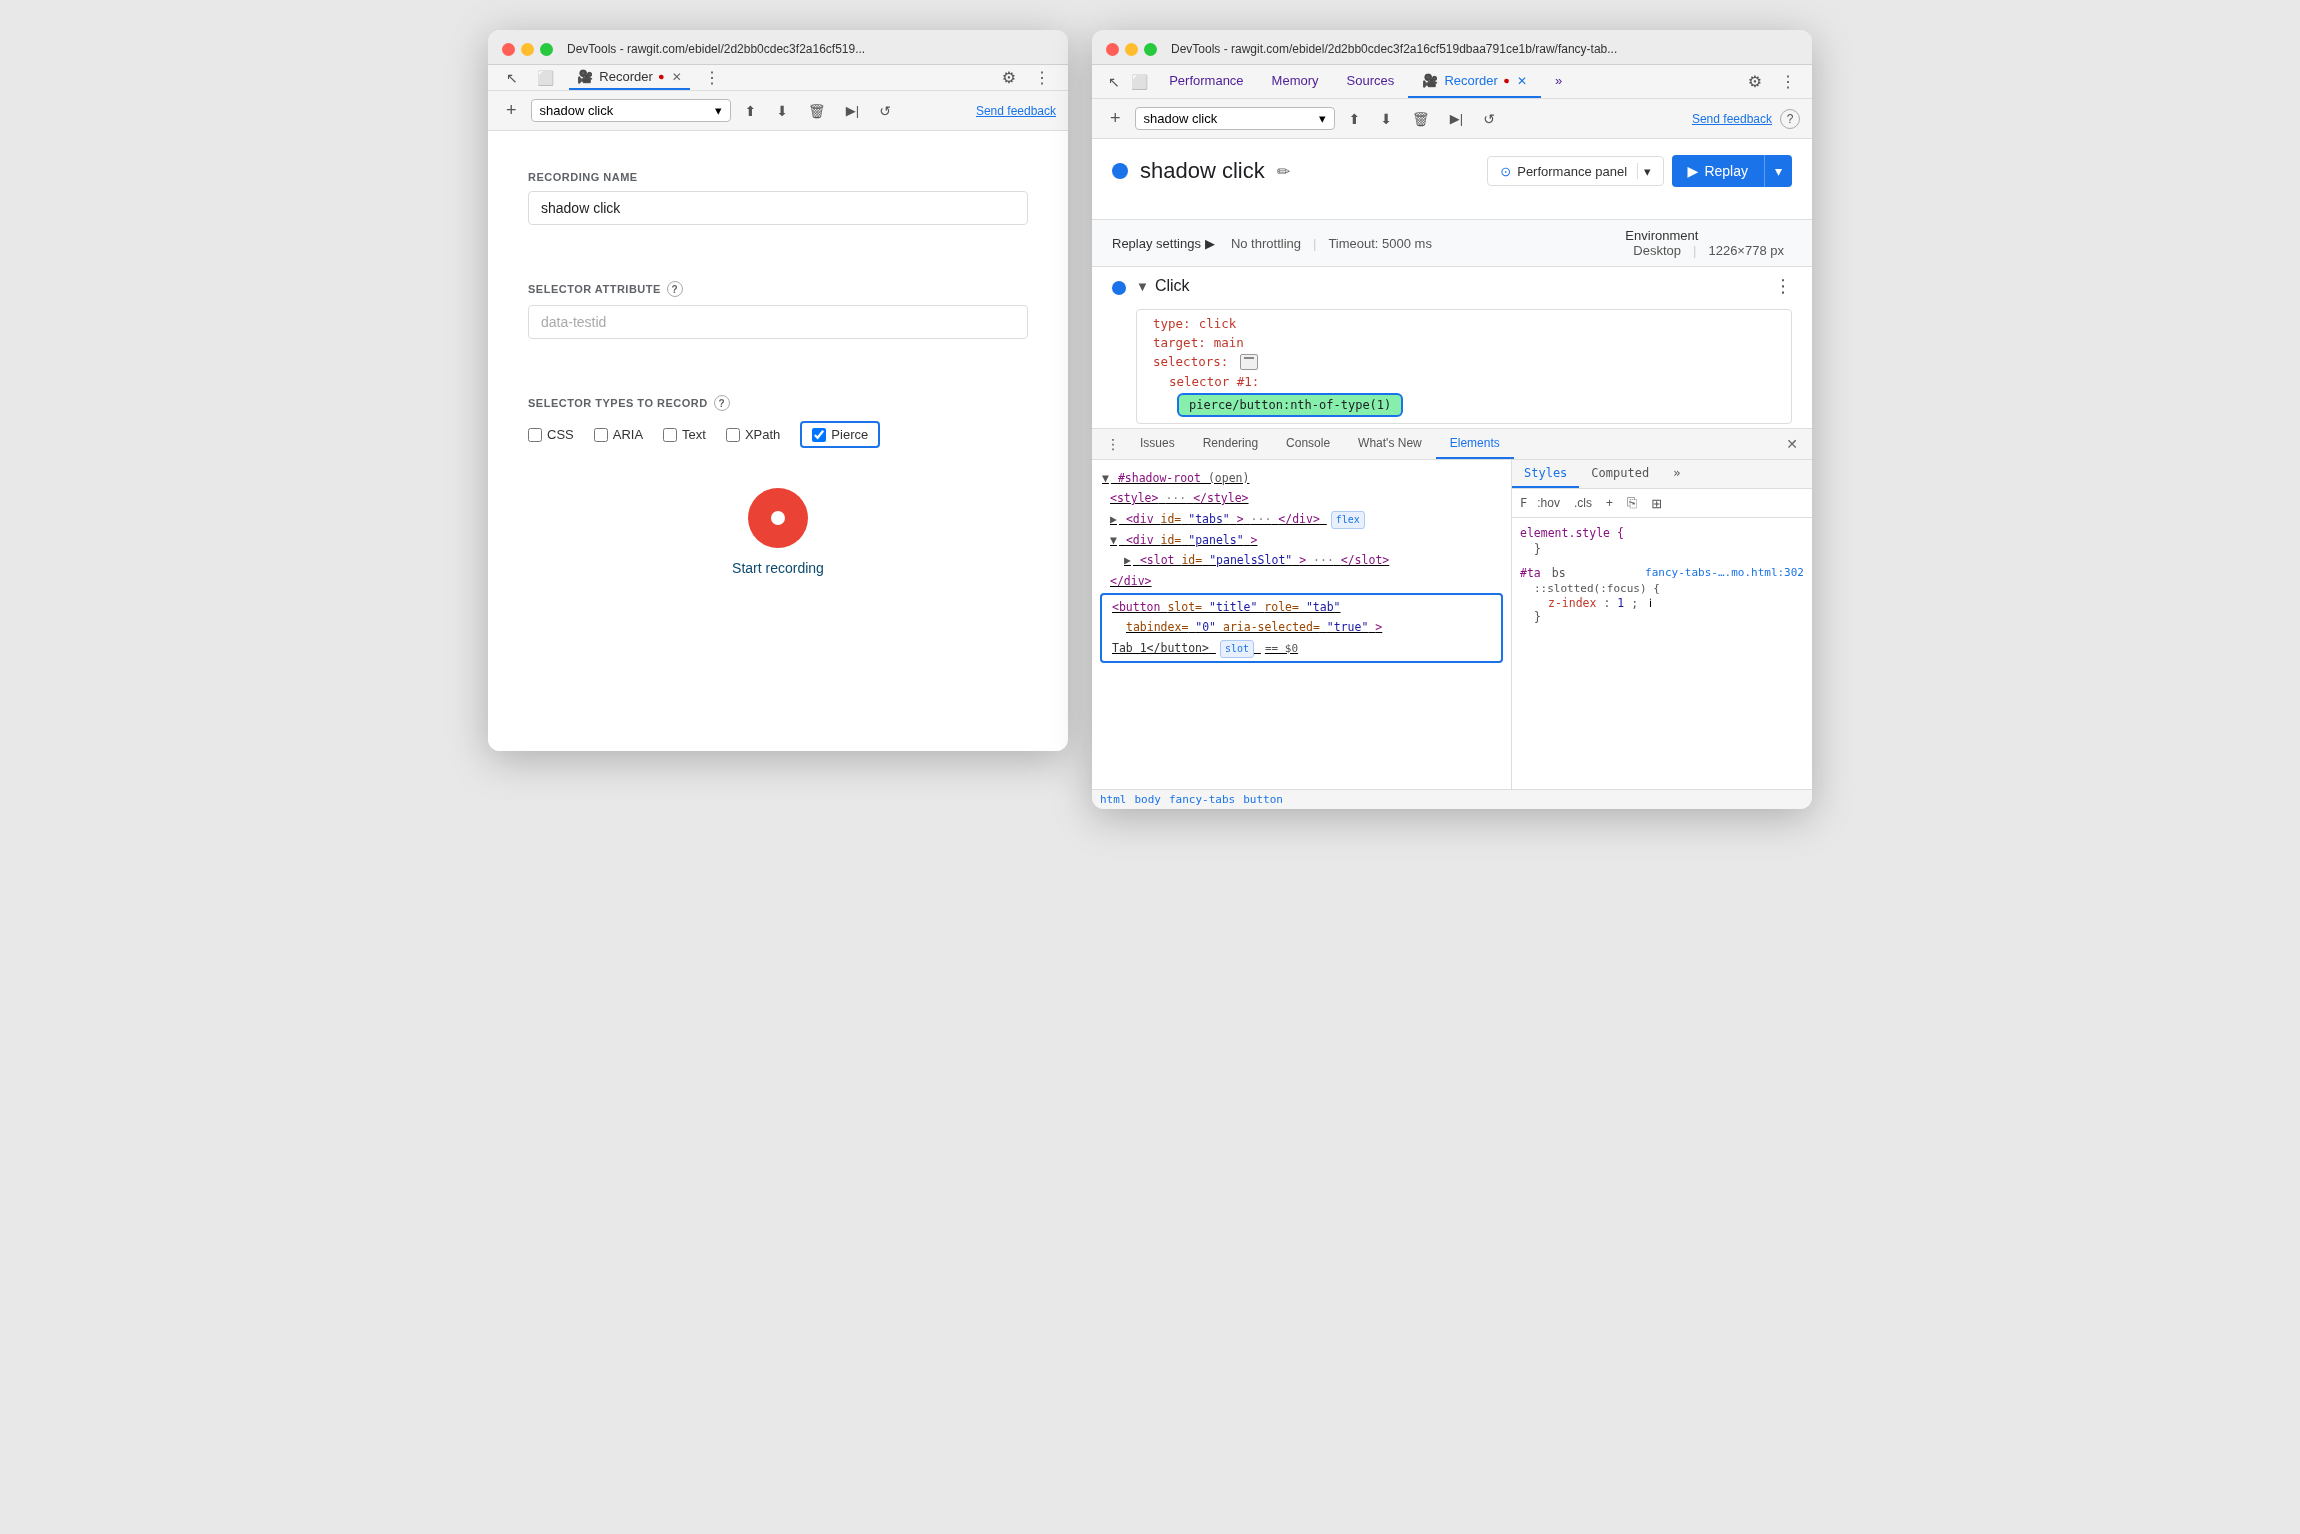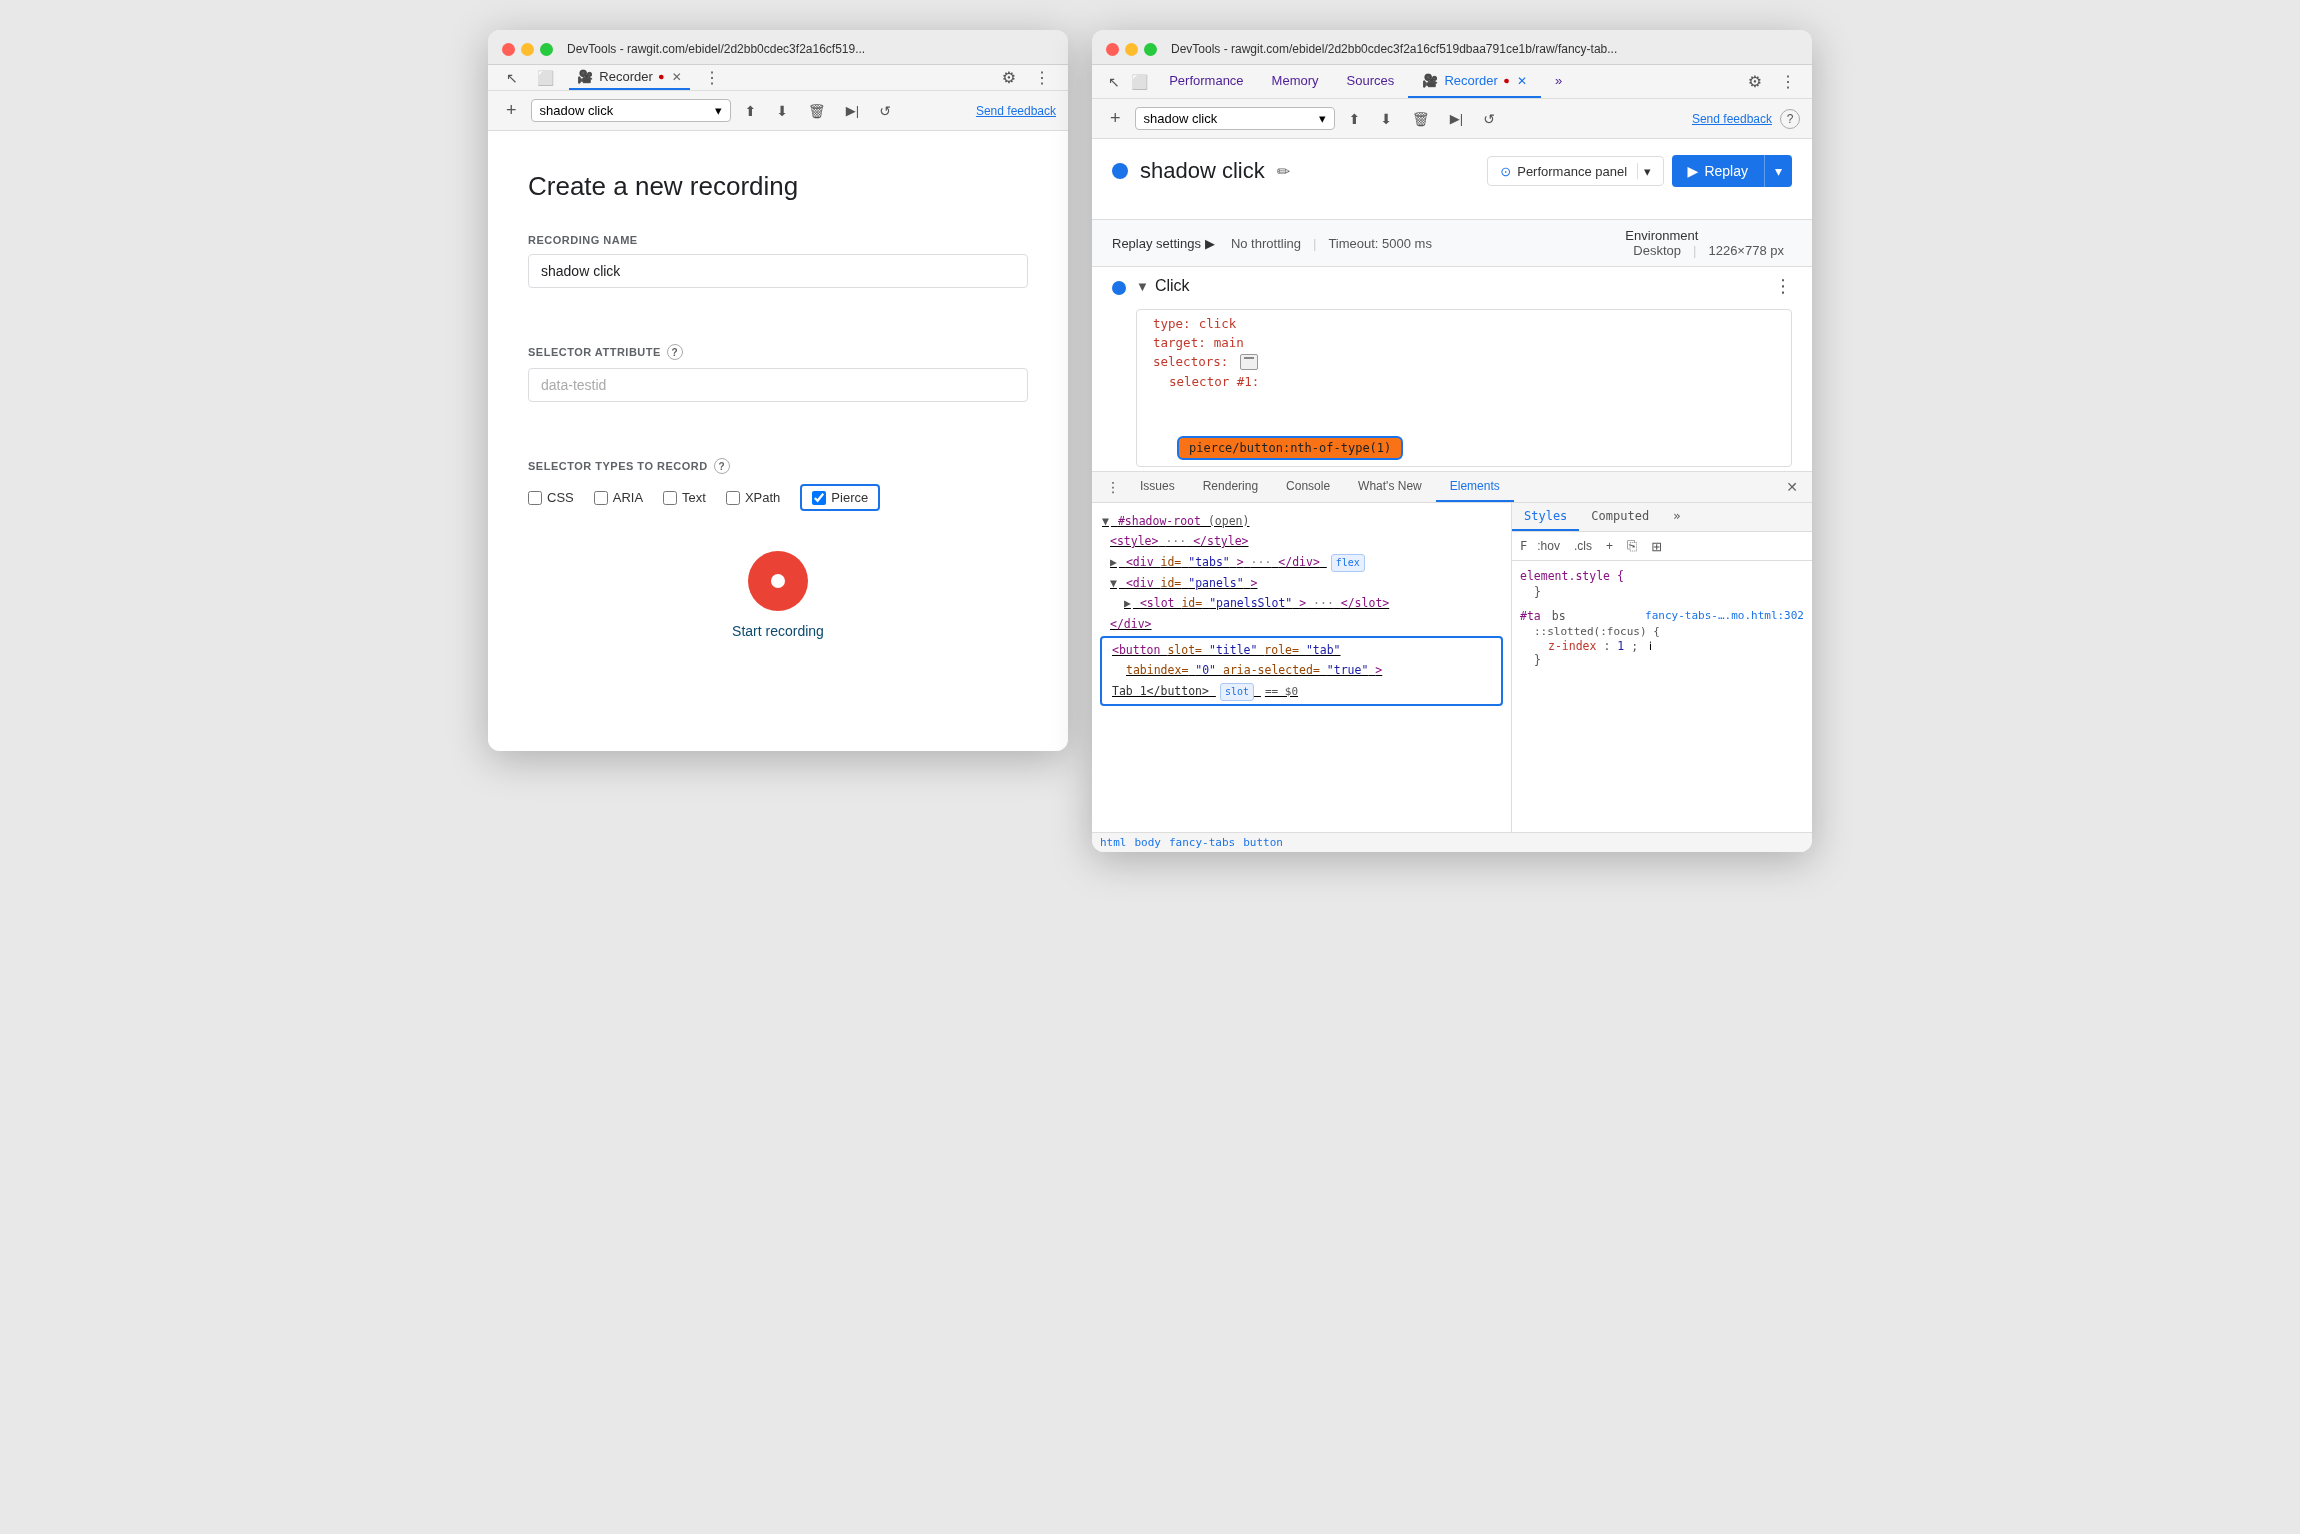--- a/index.html
+++ b/index.html
@@ -317,29 +317,28 @@
       padding: 6px 16px;
       font-size: 13px;
       font-family: 'Monaco', 'Menlo', monospace;
       font-size: 12.5px;
     }
     .prop-line { display: flex; gap: 8px; margin-bottom: 4px; }
     .prop-key { color: #c0392b; }
     .prop-val { color: #c0392b; }
     .selector-highlight {
       display: inline-block;
-      background: #f97316;
+      background: #86efac;
       border: 2px solid #1a73e8;
       border-radius: 6px;
       padding: 3px 10px;
       font-family: monospace;
       font-size: 12px;
       color: #202124;
       margin-left: 8px;
-      margin-top: 43px;
     }
 
     
     .devtools-bottom {
       display: flex;
       flex-direction: column;
       height: 380px;
     }
     .devtools-tabs {
       display: flex;
@@ -563,21 +562,20 @@
     <button class="toolbar-btn">⬇</button>
     <button class="toolbar-btn">🗑</button>
     <button class="toolbar-btn" style="font-size:13px;">▶|</button>
     <button class="toolbar-btn">↺</button>
     <div class="toolbar-right">
       <span class="feedback-link">Send feedback</span>
     </div>
   </div>
 
   <div class="left-content">
-    <h1 class="create-title">Create a new recording</h1>
 
     <div class="form-section">
       <div class="form-label">RECORDING NAME</div>
       <input type="text" class="form-input" value="shadow click" style="">
     </div>
 
     <div class="form-section">
       <div class="form-label">
         <span>SELECTOR ATTRIBUTE</span>
         <span style="border:1px solid #aaa;border-radius:50%;width:16px;height:16px;display:inline-flex;align-items:center;justify-content:center;font-size:10px;cursor:pointer;">?</span>

